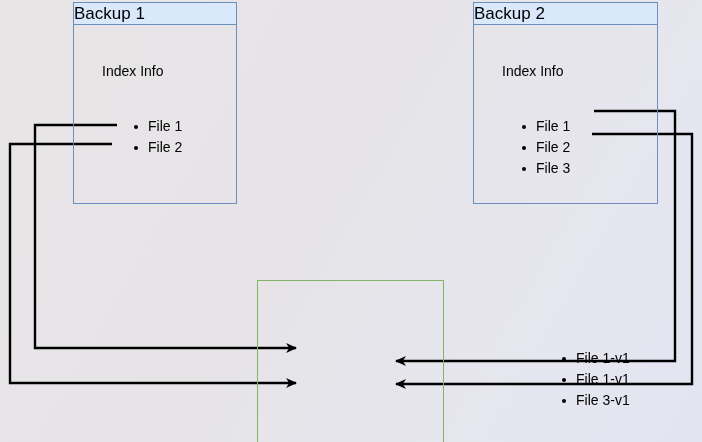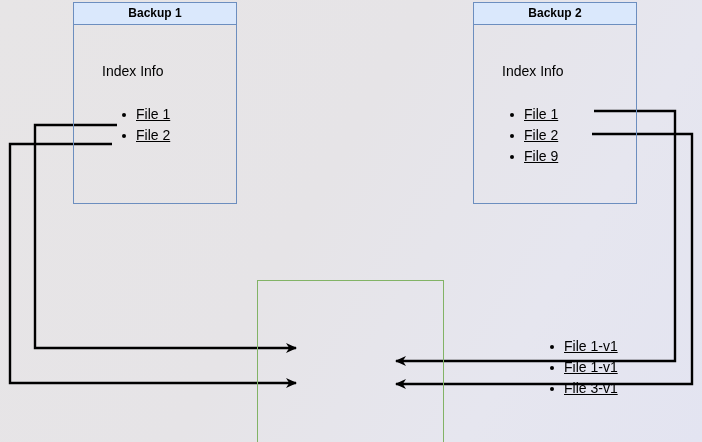--- a/index.html
+++ b/index.html
@@ -33,23 +33,22 @@
     border: 1px solid #6c8ebf;
     background: transparent;
   }
   .node.green {
     border-color: #82b366;
   }
   .node-header {
     box-sizing: border-box;
     height: 22px;
     line-height: 21px;
-    text-align: center;
-    font-size: 12px;
-    font-weight: bold;
+    font-size: 17px;
+    font-weight: normal;
     color: #000000;
     background: #dae8fc;
     border-bottom: 1px solid #6c8ebf;
   }
   .node.green .node-header {
     background: #d5e8d4;
     border-bottom-color: #82b366;
   }
   .node-body {
     position: relative;
@@ -58,23 +57,22 @@
   }
   .section-label {
     position: absolute;
     font-size: 14px;
     color: #000000;
     white-space: nowrap;
   }
   .file-list {
     position: absolute;
     list-style: none;
-    margin: 0;
+    margin: 12px;
     padding: 0;
-    text-decoration: underline;
   }
   .file-list li {
     position: relative;
     font-size: 14px;
     color: #000000;
     line-height: 21px;
     height: 21px;
     padding-left: 16px;
     white-space: nowrap;
   }
@@ -120,30 +118,30 @@
     <div class="node-header">Backup 1</div>
     <div class="node-body">
       <div class="section-label" style="left:28px; top:38px;">Index Info</div>
     </div>
   </div>
   <ul class="file-list" id="b1-list">
     <li>File 1</li>
     <li>File 2</li>
   </ul>
 
-  <div class="node" id="backup2" style="left:473px; top:2px; width:164px; height:202px;">
+  <div class="node" id="backup2" style="left:473px; top:2px; width:185px; height:202px;">
     <div class="node-header">Backup 2</div>
     <div class="node-body">
       <div class="section-label" style="left:28px; top:38px;">Index Info</div>
     </div>
   </div>
   <ul class="file-list" id="b2-list">
     <li>File 1</li>
     <li>File 2</li>
-    <li>File 9</li>
+    <li>File 3</li>
   </ul>
 
   <div class="node green" id="dedup" style="left:257px; top:280px; width:187px; height:168px;">
     <div class="node-body">
       <ul class="file-list" id="dd-list">
         <li>File 1-v1</li>
         <li>File 1-v1</li>
         <li>File 3-v1</li>
       </ul>
     </div>

